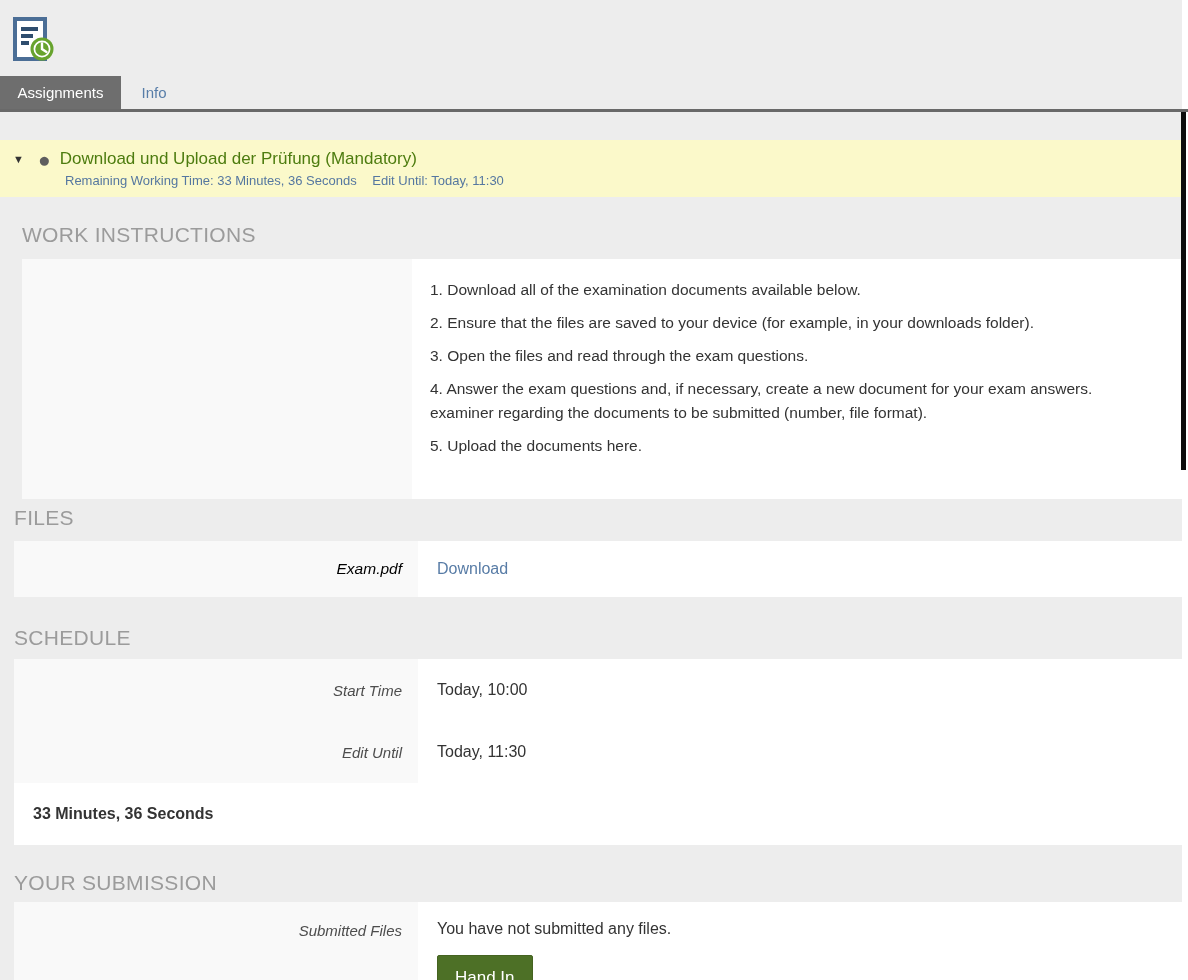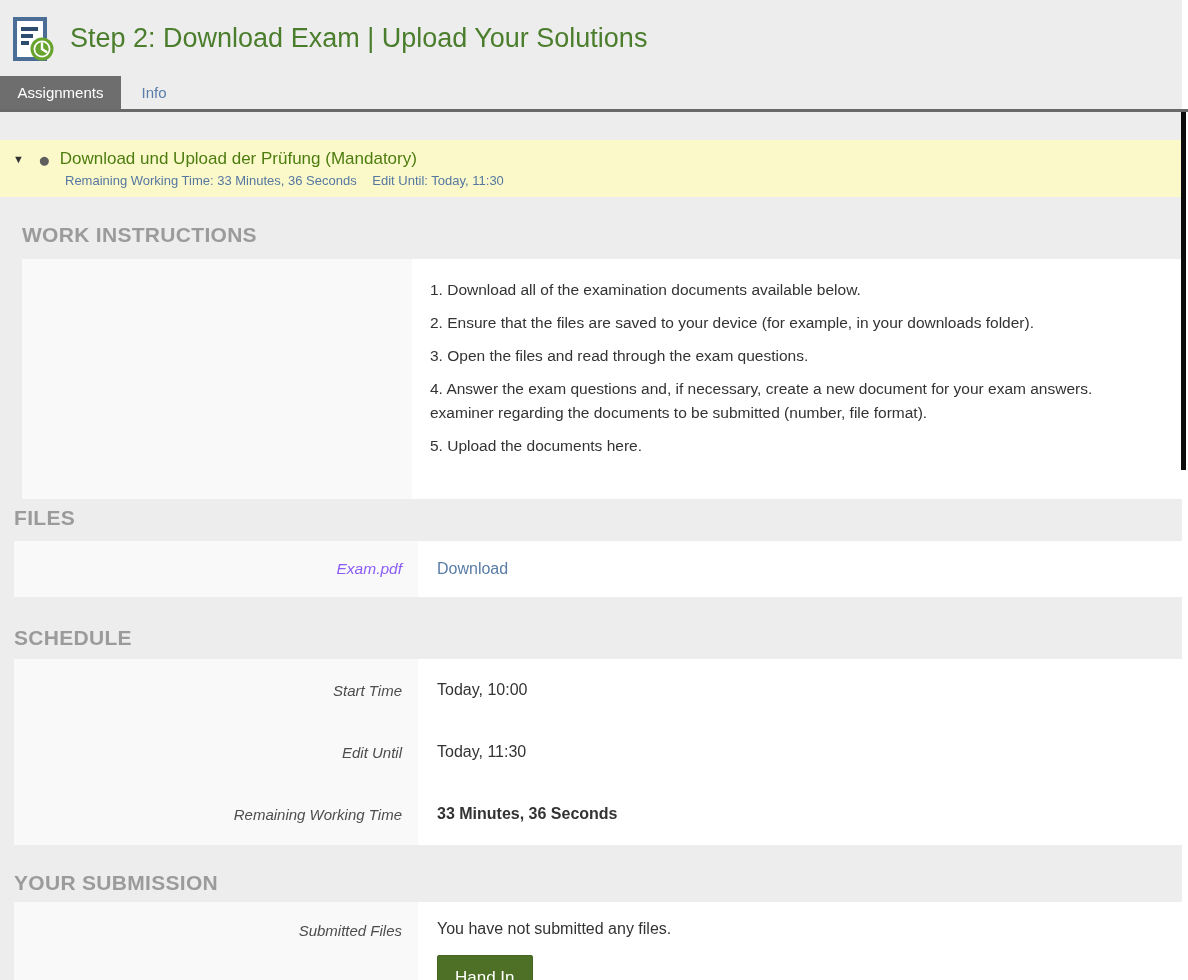--- a/index.html
+++ b/index.html
@@ -22,37 +22,37 @@
   .tab-gap { height:31px; }
   
   .banner { height:57px; background:#fbf9ca; padding:7px 0 0 13px; }
   .banner-row { display:flex; align-items:center; height:24px; }
   .collapse-glyph { font-size:11px; color:#333; width:13px; cursor:pointer; }
   .status-glyph { font-size:21px; color:#5e5e5e; margin:0 9px 0 12px; line-height:17px; }
   .banner-title { font-size:17px; color:#4d7c0f; cursor:pointer; }
   .banner-sub { margin-left:52px; margin-top:2px; font-size:13px; color:#5577a0; }
   .banner-sub span + span { margin-left:12px; }
   
-  .section-h { font-size:21px; font-weight:700; color:#9b9b9b; line-height:26px; letter-spacing:0.3px; }
+  .section-h { font-size:21px; font-weight:400; color:#9b9b9b; line-height:26px; letter-spacing:0.3px; }
   .h-instructions { margin:25px 0 11px 22px; }
   .h-files { margin:6px 0 10px 14px; }
   .h-schedule { margin:28px 0 8px 14px; }
   .h-submission { margin:25px 0 6px 14px; }
   
   .cell-gray { background:#f9f9f9; }
   .cell-white { background:#ffffff; }
   .instr-table { margin-left:22px; height:240px; display:flex; }
   .instr-table .cell-gray { width:390px; flex:0 0 auto; }
   .instr-table .cell-white { flex:1 1 auto; padding:19px 0 0 18px; overflow:hidden; }
   .instr-line { font-size:15.5px; line-height:24px; margin-bottom:9px; white-space:nowrap; }
   .instr-line.no-gap { margin-bottom:0; }
   .files-row { margin-left:14px; height:56px; display:flex; }
   .files-row .cell-gray { width:404px; flex:0 0 auto; display:flex; align-items:center; justify-content:flex-end; padding-right:16px; }
   .files-row .cell-white { flex:1 1 auto; display:flex; align-items:center; padding-left:19px; }
-  .file-name { font-style:italic; font-size:15.5px; color:#8b5cf6; }
+  .file-name { font-style:italic; font-size:15.5px; color:#000000; }
   .download-link { font-size:16px; color:#587ca6; text-decoration:none; cursor:pointer; }
   .sched-table { margin-left:14px; }
   .sched-row { height:62px; display:flex; }
   .sched-row .cell-gray { width:404px; flex:0 0 auto; display:flex; align-items:center; justify-content:flex-end; padding-right:16px; }
   .sched-row .cell-white { flex:1 1 auto; display:flex; align-items:center; padding-left:19px; }
   .form-label { font-style:italic; font-size:15px; color:#4d4d4d; }
   .form-value { font-size:16px; color:#333; }
   .form-value.bold { font-weight:bold; }
   .sub-row { margin-left:14px; min-height:103px; display:flex; }
   .sub-row .cell-gray { width:404px; flex:0 0 auto; display:flex; justify-content:flex-end; padding:20px 16px 0 0; }
@@ -74,21 +74,20 @@
   <div class="header">
     <svg class="app-icon" viewBox="0 0 46 46" xmlns="http://www.w3.org/2000/svg">
       <rect x="7" y="3" width="30" height="40" fill="#ffffff" stroke="#4b6e96" stroke-width="4"></rect>
       <rect x="13" y="11" width="17" height="4" fill="#2e4d6e"></rect>
       <rect x="13" y="18" width="12" height="4" fill="#2e4d6e"></rect>
       <rect x="13" y="25" width="8" height="4" fill="#2e4d6e"></rect>
       <circle cx="34" cy="33" r="11.5" fill="#67a32d"></circle>
       <circle cx="34" cy="33" r="7.6" fill="none" stroke="#ffffff" stroke-width="1.7"></circle>
       <path d="M34 27.5 V33 L38.5 36" stroke="#ffffff" stroke-width="2.4" fill="none" stroke-linecap="round"></path>
     </svg>
-    <h1 class="page-title">Step 2: Download Exam | Upload Your Solutions</h1>
   </div>
 
   <div class="tabbar">
     <div class="tab active">Assignments</div>
     <div class="tab inactive">Info</div>
   </div>
   <div class="tab-border"></div>
   <div class="tab-gap"></div>
 
   <div class="banner">
@@ -138,23 +137,20 @@
     </div>
     <div class="sched-row">
       <div class="cell-gray">
           <span class="form-label">Edit Until</span>
         </div>
       <div class="cell-white">
           <span class="form-value">Today, 11:30</span>
         </div>
     </div>
     <div class="sched-row">
-      <div class="cell-gray">
-          <span class="form-label">Remaining Working Time</span>
-        </div>
       <div class="cell-white">
           <span class="form-value bold">33 Minutes, 36 Seconds</span>
         </div>
     </div>
   </div>
 
   <h2 class="section-h h-submission">YOUR SUBMISSION</h2>
   <div class="sub-row">
     <div class="cell-gray">
       <span class="form-label">Submitted Files</span>

